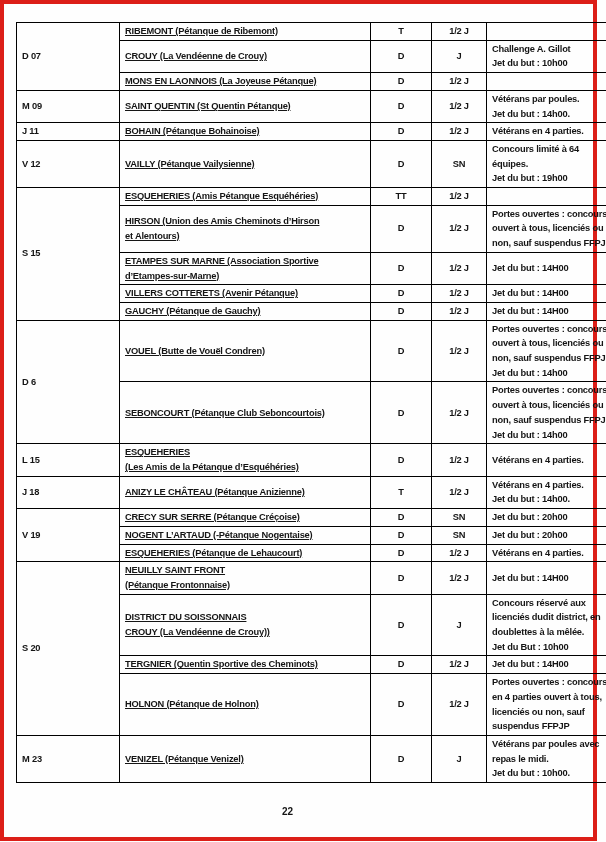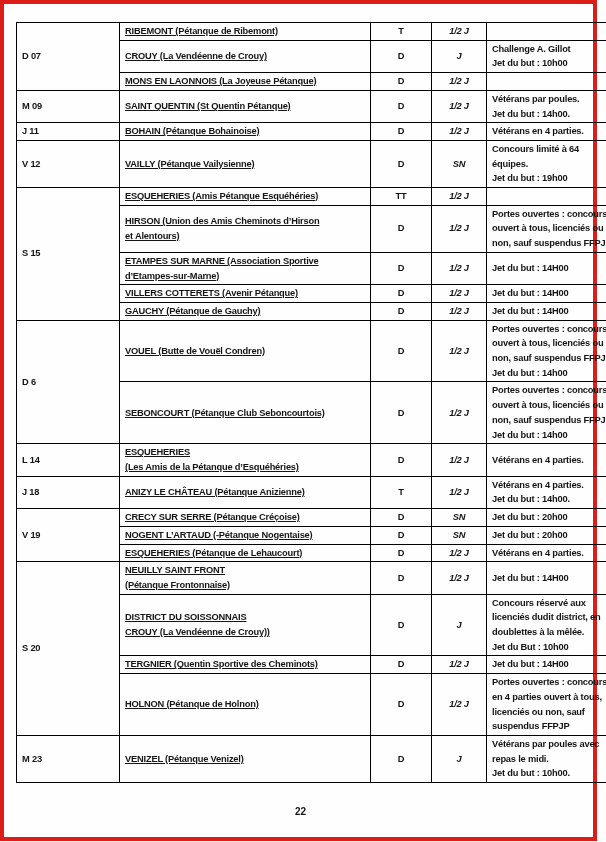--- a/index.html
+++ b/index.html
@@ -57,34 +57,33 @@
     overflow-wrap: break-word;
     text-decoration: underline;
   }
   td.c-type {
     width: 50px;
     text-align: center;
   }
   td.c-cat {
     width: 44px;
     text-align: center;
-    font-style: italic;
   }
   td.c-notes {
     width: 127px;
     white-space: pre-line;
     font-size: 8.8px;
     letter-spacing: -0.25px;
     padding-left: 4px;
     padding-right: 3px;
     overflow-wrap: break-word;
   }
   .page-number {
     position: absolute;
-    left: 24px;
+    left: 11px;
     top: 806px;
     width: 553px;
     text-align: center;
     font-weight: bold;
     font-size: 10px;
     color: #151515;
   }
 </style>
 </head>
 <body>
@@ -186,21 +185,21 @@
         <tr>
           <td class="c-loc">SEBONCOURT (Pétanque Club Seboncourtois)</td>
           <td class="c-type">D</td>
           <td class="c-cat">1/2 J</td>
           <td class="c-notes">Portes ouvertes : concours
 ouvert à tous, licenciés ou
 non, sauf suspendus FFPJP
 Jet du but : 14h00</td>
         </tr>
         <tr>
-          <td rowspan="1" class="c-date">L 14</td>
+          <td rowspan="1" class="c-date">L 15</td>
           <td class="c-loc">ESQUEHERIES
 (Les Amis de la Pétanque d’Esquéhéries)</td>
           <td class="c-type">D</td>
           <td class="c-cat">1/2 J</td>
           <td class="c-notes">Vétérans en 4 parties.</td>
         </tr>
         <tr>
           <td rowspan="1" class="c-date">J 18</td>
           <td class="c-loc">ANIZY LE CHÂTEAU (Pétanque Anizienne)</td>
           <td class="c-type">T</td>

